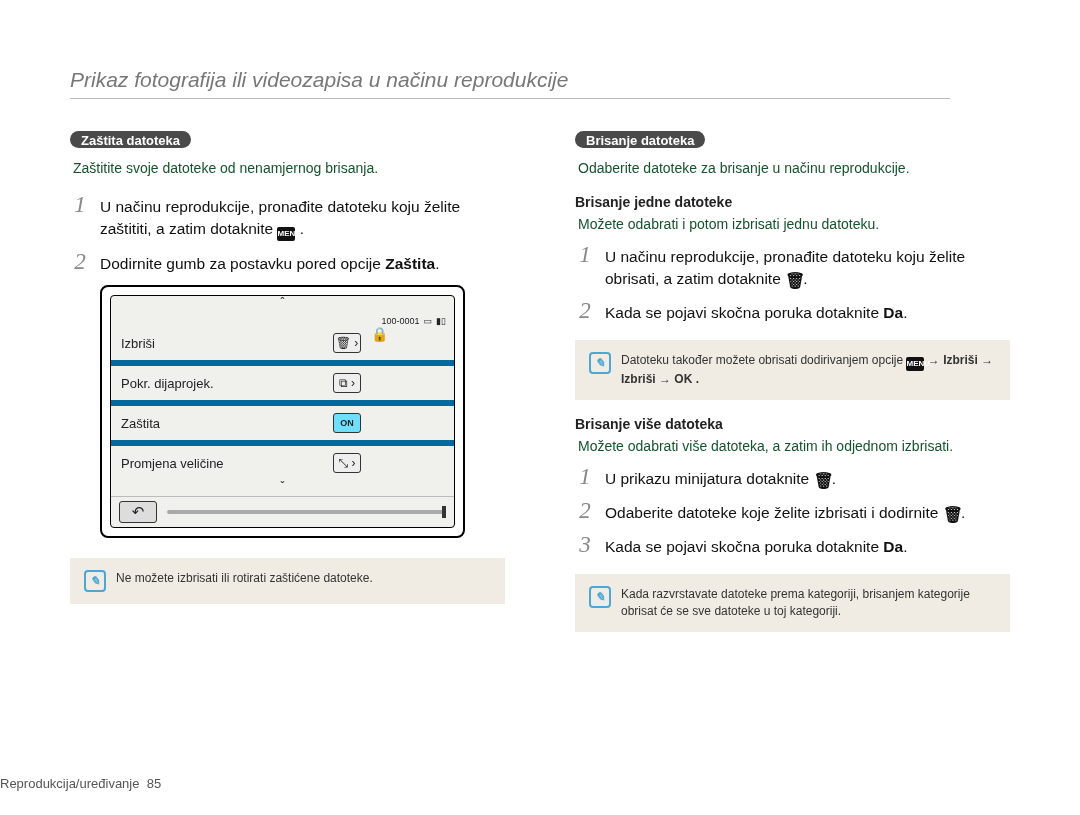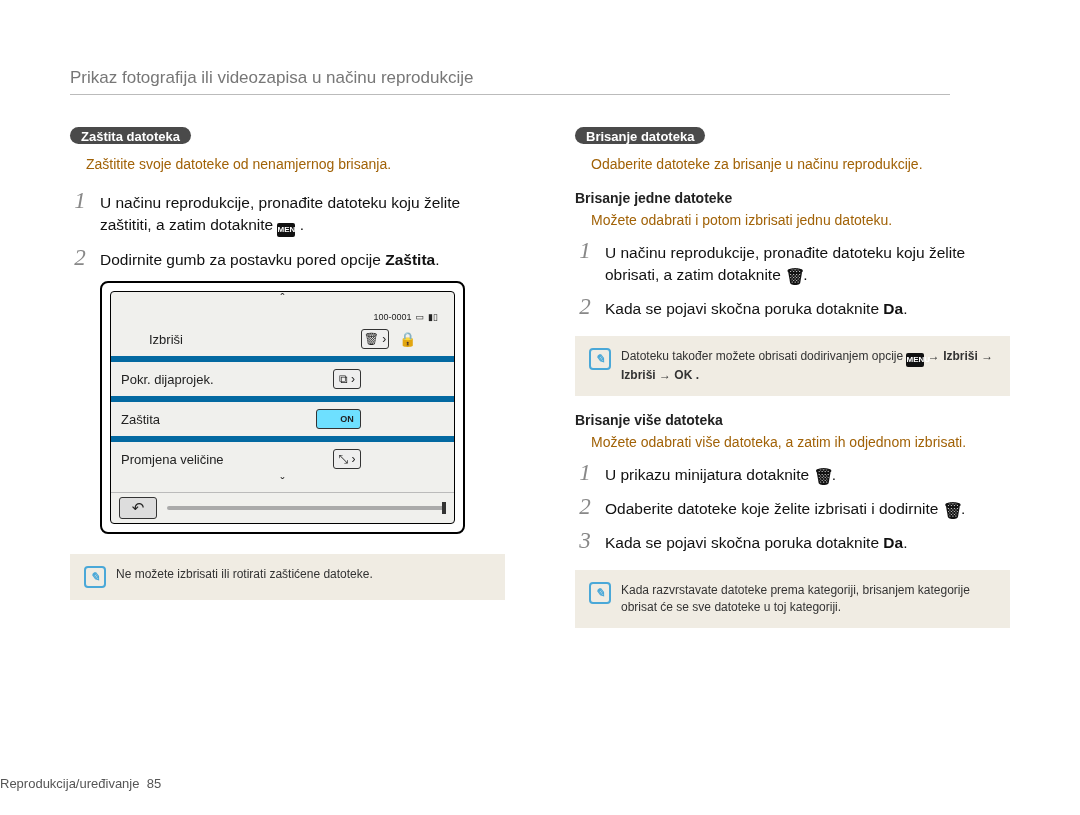--- a/index.html
+++ b/index.html
@@ -7,22 +7,23 @@
     font-family: Arial, Helvetica, sans-serif;
     background: #fff;
     width: 1080px;
     height: 815px;
     color: #222;
   }
   .page {
     padding: 68px 70px 0 70px;
   }
   .page-title {
-    font-size: 17px;
+    font-size: 21px;
     color: #777;
+    font-style: italic;
     margin-bottom: 6px;
   }
   .title-rule {
     width: 880px;
     border-top: 1px solid #bbb;
     margin-bottom: 32px;
   }
   .columns {
     display: flex;
     gap: 70px;
@@ -35,22 +36,22 @@
     background: #4a4a4a;
     color: #fff;
     font-size: 13px;
     font-weight: bold;
     border-radius: 9px;
     padding: 2px 11px 0;
     margin-bottom: 8px;
   }
   .subtext {
     font-size: 14px;
-    color: #a16207;
-    margin: 4px 16px 18px;
+    color: #14532d;
+    margin: 4px 3px 18px;
   }
   .steps {
     margin: 0;
     padding: 0;
   }
   .step {
     display: flex;
     align-items: flex-start;
     gap: 10px;
     margin-bottom: 10px;
@@ -136,21 +137,21 @@
   .device-inner {
     border: 1px solid #000;
     border-radius: 4px;
     background: #f0f0ed;
   }
   .device-top {
     display:flex;
     justify-content:flex-end;
     align-items:center;
     gap:4px;
-    padding: 4px 16px 0;
+    padding: 4px 8px 0;
     font-size:9px;
   }
   .device-list .drow {
     display:flex;
     align-items:center;
     justify-content:space-between;
     border-top:6px solid #0369a1;
     padding: 7px 10px;
     font-size:13px;
   }
@@ -164,35 +165,34 @@
     background:#eee;
     text-align:center;
     font-size:12px;
     line-height:18px;
     color:#222;
   }
   .drow .dicon.on {
     background:#6ee0ff;
     font-size:9px;
     font-weight:bold;
-    padding-left:17px;
   }
   .drow .darea {
     display:flex;
     align-items:center;
     gap:8px;
     width:240px;
     justify-content:space-between;
   }
   .dsidebar {
     width:16px;
     text-align:center;
     font-size:14px;
   }
-  .drow-wrap { display:flex; align-items:center;padding-left:28px; }
+  .drow-wrap { display:flex; align-items:flex-start; }
   .device-car {
     text-align:center;
     font-size:12px;
     padding:0 0 2px;
   }
   .device-bottom {
     display:flex;
     align-items:center;
     border-top:1px solid #bbb;
     padding:4px 8px;

